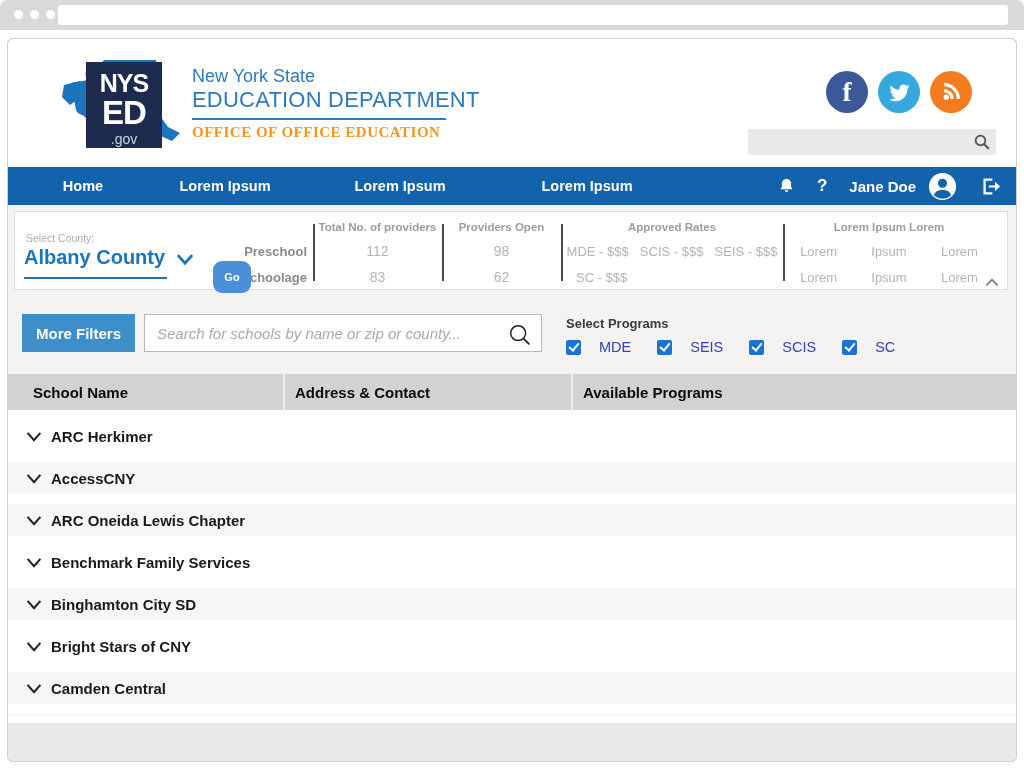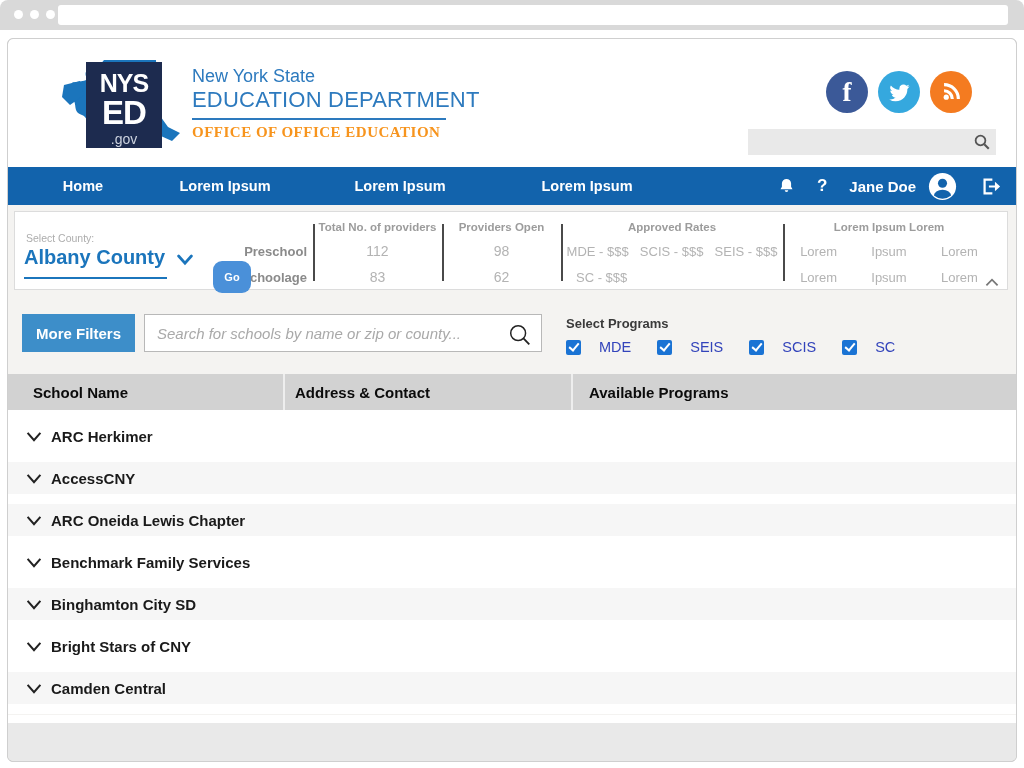--- a/index.html
+++ b/index.html
@@ -111,21 +111,21 @@
     border:solid #fff; border-width:0 2px 2px 0; transform:rotate(40deg); }
   .prog span.pl { font-size:14.5px; color:#3344bb; }
 
   
   .thead { position:absolute; left:0; right:0; top:169px; height:36px;
     background:#d2d2d2; display:flex; align-items:center;justify-content:space-between; }
   .th { font-size:15px; font-weight:bold; color:#0b0b0b; }
   .th1 { width:275px; padding-left:25px; }
   .th2 { width:288px; padding-left:10px; border-left:2px solid #eeeeee; height:36px;
     display:flex; align-items:center; }
-  .th3 { flex:1; padding-left:16px; border-left:2px solid #eeeeee; height:36px;
+  .th3 { flex:1; padding-left:10px; border-left:2px solid #eeeeee; height:36px;
     display:flex; align-items:center; }
   .rows { position:absolute; left:0; right:0; top:205px; background:#fff;
     padding-top:10px; }
   .row { height:32px; margin-bottom:10px; display:flex; align-items:center;
     cursor:pointer; }
   .row.alt { background:#f6f6f6; }
   .row svg { margin-left:18px; flex:none; }
   .row .rname { margin-left:9px; font-size:15px; font-weight:bold; color:#1a1a1a; }
 
   .footer-strip { position:absolute; left:0; right:0; bottom:0; height:46px;

